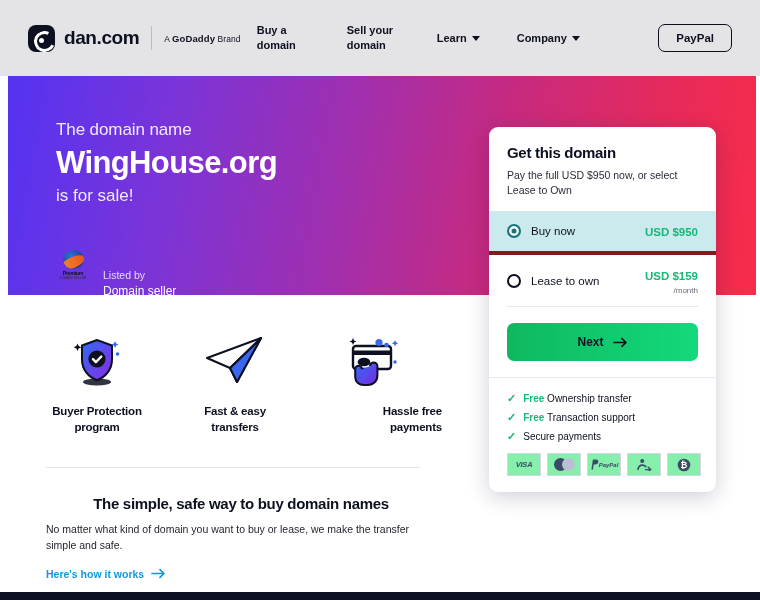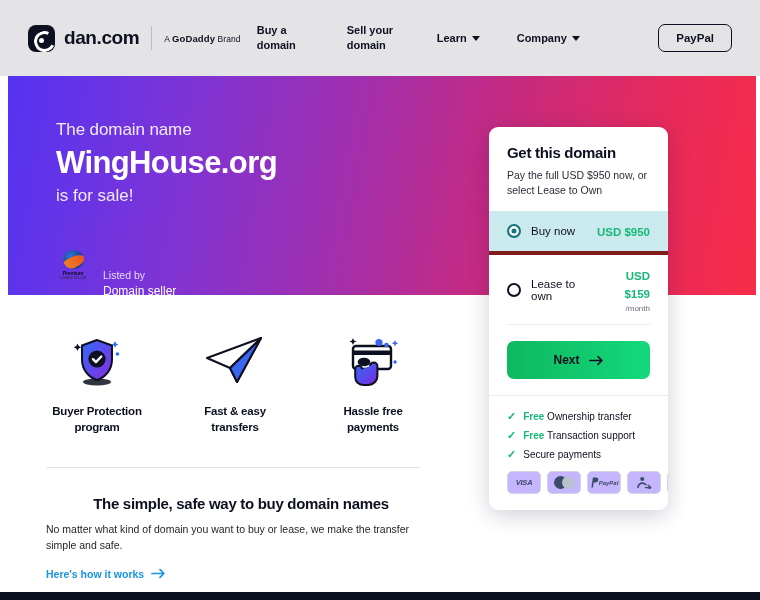--- a/index.html
+++ b/index.html
@@ -107,21 +107,21 @@
     margin-top: 1px; letter-spacing: -0.1px;
   }
   .badge-sub { font-size: 3px; color: #2a2a38; letter-spacing: 0.2px; }
   .seller-text { line-height: 1.45; margin-top: 38px; }
   .seller-text .lbl { font-size: 10.5px; color: #e3d8fb; }
   .seller-text .val { font-size: 12px; color: #ffffff; font-weight: 500; }
 
   
   .card {
     position: absolute; top: 127px; left: 489px;
-    width: 179px;
+    width: 227px;
     background: #ffffff;
     border-radius: 9px;
     box-shadow: 0 5px 22px rgba(20,10,60,0.20);
     overflow: hidden;
   }
   .card-head { padding: 17px 18px 13px 18px; }
   .card-title {
     font-size: 15px; font-weight: 700; color: #0d1020;
     letter-spacing: -0.3px;
   }
@@ -163,21 +163,21 @@
   .card-foot { border-top: 1px solid #e8e8ee; padding: 14px 18px 16px 18px; }
   .perk {
     display: flex; align-items: center; gap: 7px;
     font-size: 10px; color: #0d1020; margin-bottom: 6px; font-weight: 500;
   }
   .perk .tick { color: #16b877; font-size: 11px; font-weight: 700; }
   .perk .free { color: #16b877; font-weight: 700; }
   .pay-row { display: flex; gap: 6px; margin-top: 10px; }
   .pay {
     width: 34px; height: 23px; border: 1px solid #d3d6e2;
-    border-radius: 5px; background: #c4b5fd;
+    border-radius: 0; background: #86efac;
     display: flex; align-items: center; justify-content: center;
     flex: none;
   }
   .pay-visa {
     font-size: 7.5px; font-weight: 700; color: #3b4a66;
     font-style: italic; letter-spacing: -0.2px;
   }
   .pay-mc { position: relative; width: 21px; height: 13px; }
   .pay-mc i {
     position: absolute; top: 0; width: 13px; height: 13px;
@@ -189,21 +189,21 @@
   .pay-svg { display: block; }
 
   
   .features {
     position: absolute; top: 330px; left: 0;
     width: 470px; display: flex;
   }
   .feature { width: 138px; text-align: center; }
   .feature:nth-child(1) { margin-left: 28px; }
   .feature:nth-child(2) { margin-left: 0px; }
-  .feature:nth-child(3) { margin-left: 0px; }
+  .feature:nth-child(3) { margin-left: 0px; text-align: right; }
   .feature-icon {
     height: 62px; display: flex; align-items: center; justify-content: center;
   }
   .feature-label {
     font-size: 11.5px; font-weight: 700; color: #0d1020;
     line-height: 1.35; margin-top: 12px; letter-spacing: -0.2px;
   }
 
   
   .hr {

